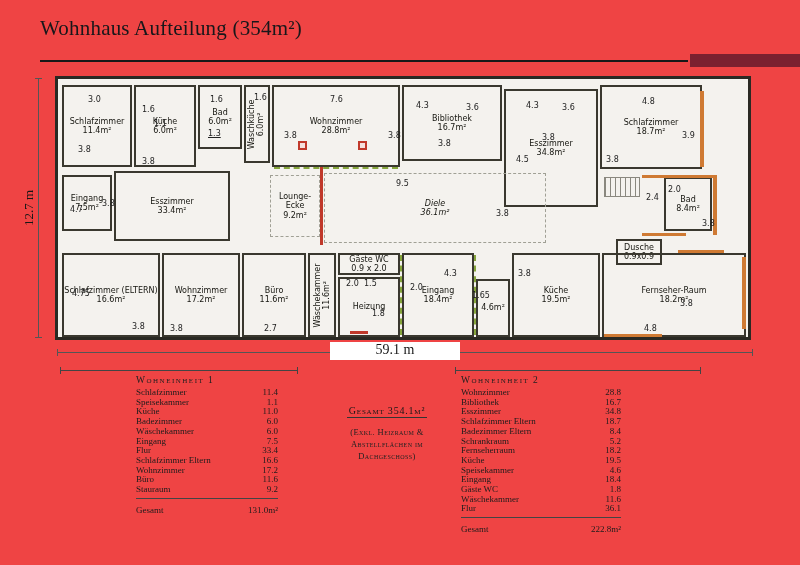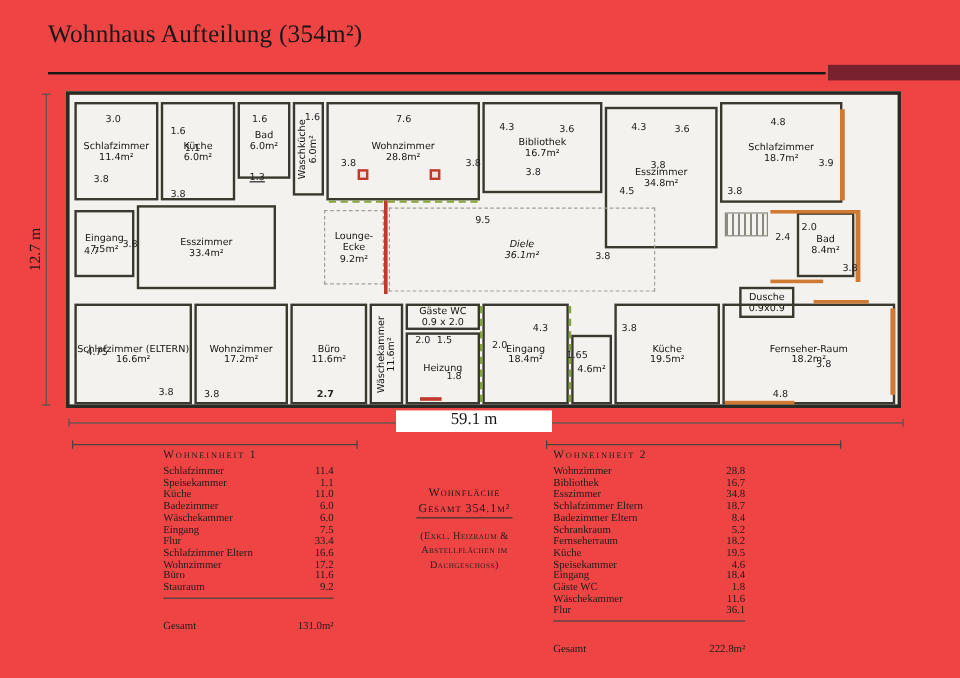--- a/index.html
+++ b/index.html
@@ -47,21 +47,21 @@
   .table{position:absolute;font-size:9px;color:#1c1c1c;}
   .unit1{left:60px;top:370px;width:238px;}
   .unit2{left:455px;top:370px;width:246px;}
   .trule{position:relative;height:1px;background:#444;margin-bottom:4px;}
   .trule::before,.trule::after{content:"";position:absolute;top:-3px;width:1px;height:7px;background:#444;}
   .trule::before{left:0;}.trule::after{right:0;}
   .unit1 .tcontent{margin-left:76px;width:142px;}
   .unit2 .tcontent{margin-left:6px;width:160px;}
   .theading{font-variant:small-caps;letter-spacing:1.5px;font-size:9.5px;margin-bottom:3px;color:#202020;}
   .trow{display:flex;justify-content:space-between;line-height:9.7px;}
-  .trow.total{border-top:1px solid #444;margin-top:3px;padding-top:18px;}
+  .trow.total{border-top:1px solid #444;margin-top:3px;padding-top:7px;}
 
   
   .summary{position:absolute;left:322px;top:404px;width:130px;text-align:center;font-size:10px;}
   .sline{font-variant:small-caps;letter-spacing:.8px;line-height:1.4;}
   .underlined span{border-bottom:1px solid #333;padding:0 2px 1px;}
   .snote{margin-top:9px;font-size:8.5px;font-variant:small-caps;letter-spacing:.4px;line-height:1.4;color:#222;}
 
   
   .logo{position:absolute;left:686px;top:496px;width:90px;height:48px;border:1px solid #c4c2bd;
         background:#fff;display:flex;flex-direction:column;align-items:center;justify-content:center;gap:3px;}
@@ -225,21 +225,21 @@
           </div>
         </div>
         <span class="dim" style="left: 30px; top: 16px;">3.0</span>
         <span class="dim" style="left: 84px; top: 26px;">1.6</span>
         <span class="dim" style="left: 96px; top: 40px;">1.1</span>
         <span class="dim" style="left: 152px; top: 16px;">1.6</span>
         <span class="dim" style="left: 196px; top: 14px;">1.6</span>
         <span class="dim" style="left: 272px; top: 16px;">7.6</span>
         <span class="dim" style="left: 20px; top: 66px;">3.8</span>
         <span class="dim" style="left: 84px; top: 78px;">3.8</span>
-        <span class="dim" style="left: 150px; top: 64px; text-decoration: underline;">1.3</span>
+        <span class="dim" style="left: 150px; top: 50px; text-decoration: underline;">1.3</span>
         <span class="dim" style="left: 226px; top: 52px;">3.8</span>
         <span class="dim" style="left: 330px; top: 52px;">3.8</span>
         <span class="dim" style="left: 358px; top: 22px;">4.3</span>
         <span class="dim" style="left: 408px; top: 24px;">3.6</span>
         <span class="dim" style="left: 380px; top: 60px;">3.8</span>
         <span class="dim" style="left: 468px; top: 22px;">4.3</span>
         <span class="dim" style="left: 504px; top: 24px;">3.6</span>
         <span class="dim" style="left: 458px; top: 76px;">4.5</span>
         <span class="dim" style="left: 484px; top: 54px;">3.8</span>
         <span class="dim" style="left: 584px; top: 18px;">4.8</span>
@@ -248,21 +248,21 @@
         <span class="dim" style="left: 338px; top: 100px;">9.5</span>
         <span class="dim" style="left: 438px; top: 130px;">3.8</span>
         <span class="dim" style="left: 610px; top: 106px;">2.0</span>
         <span class="dim" style="left: 588px; top: 114px;">2.4</span>
         <span class="dim" style="left: 644px; top: 140px;">3.8</span>
         <span class="dim" style="left: 12px; top: 126px;">4.7</span>
         <span class="dim" style="left: 44px; top: 120px;">3.8</span>
         <span class="dim" style="left: 14px; top: 210px;">4.75</span>
         <span class="dim" style="left: 74px; top: 243px;">3.8</span>
         <span class="dim" style="left: 112px; top: 245px;">3.8</span>
-        <span class="dim" style="left: 206px; top: 245px; font-weight: bold;">2.7</span>
+        <span class="dim" style="left: 206px; top: 245px;">2.7</span>
         <span class="dim" style="left: 288px; top: 200px;">2.0</span>
         <span class="dim" style="left: 306px; top: 200px;">1.5</span>
         <span class="dim" style="left: 314px; top: 230px;">1.8</span>
         <span class="dim" style="left: 386px; top: 190px;">4.3</span>
         <span class="dim" style="left: 352px; top: 204px;">2.0</span>
         <span class="dim" style="left: 414px; top: 212px;">1.65</span>
         <span class="dim" style="left: 460px; top: 190px;">3.8</span>
         <span class="dim" style="left: 622px; top: 220px;">3.8</span>
         <span class="dim" style="left: 586px; top: 245px;">4.8</span>
         <div class="accent wall-red" style="left: 262px; top: 88px; width: 3px; height: 78px;"></div>
@@ -337,21 +337,20 @@
           </div>
         </div>
       <div class="trow total">
         <span class="tname">Gesamt</span>
         <span class="tval">131.0m²</span>
       </div>
     </div>
   </div>
 
   <div class="summary">
-    <div class="sline">Wohnfläche</div>
     <div class="sline underlined">
       <span>Gesamt 354.1m²</span>
     </div>
     <div class="snote">
       <div>(Exkl. Heizraum &amp;</div>
       <div>Abstellflächen im</div>
       <div>Dachgeschoss)</div>
     </div>
   </div>
 

